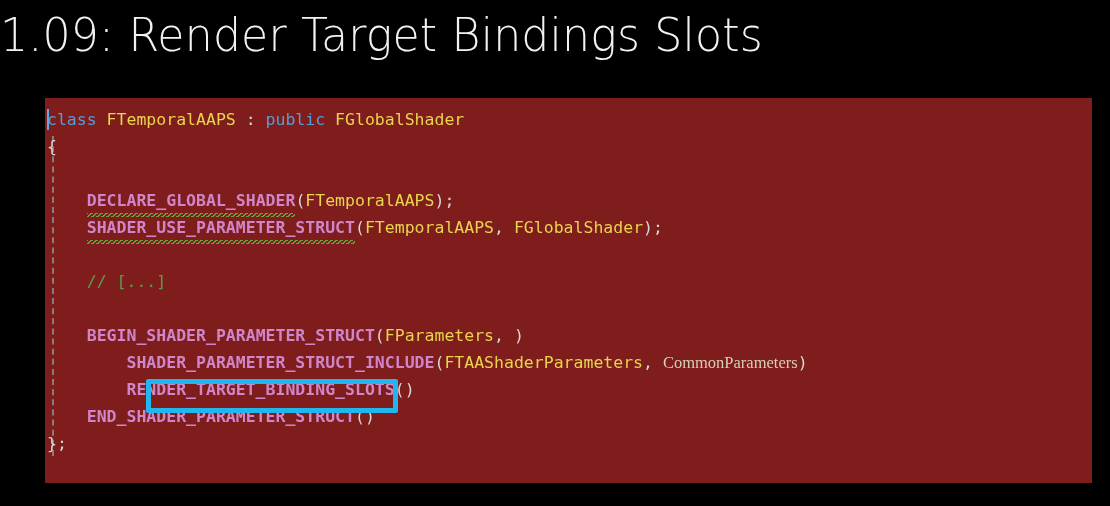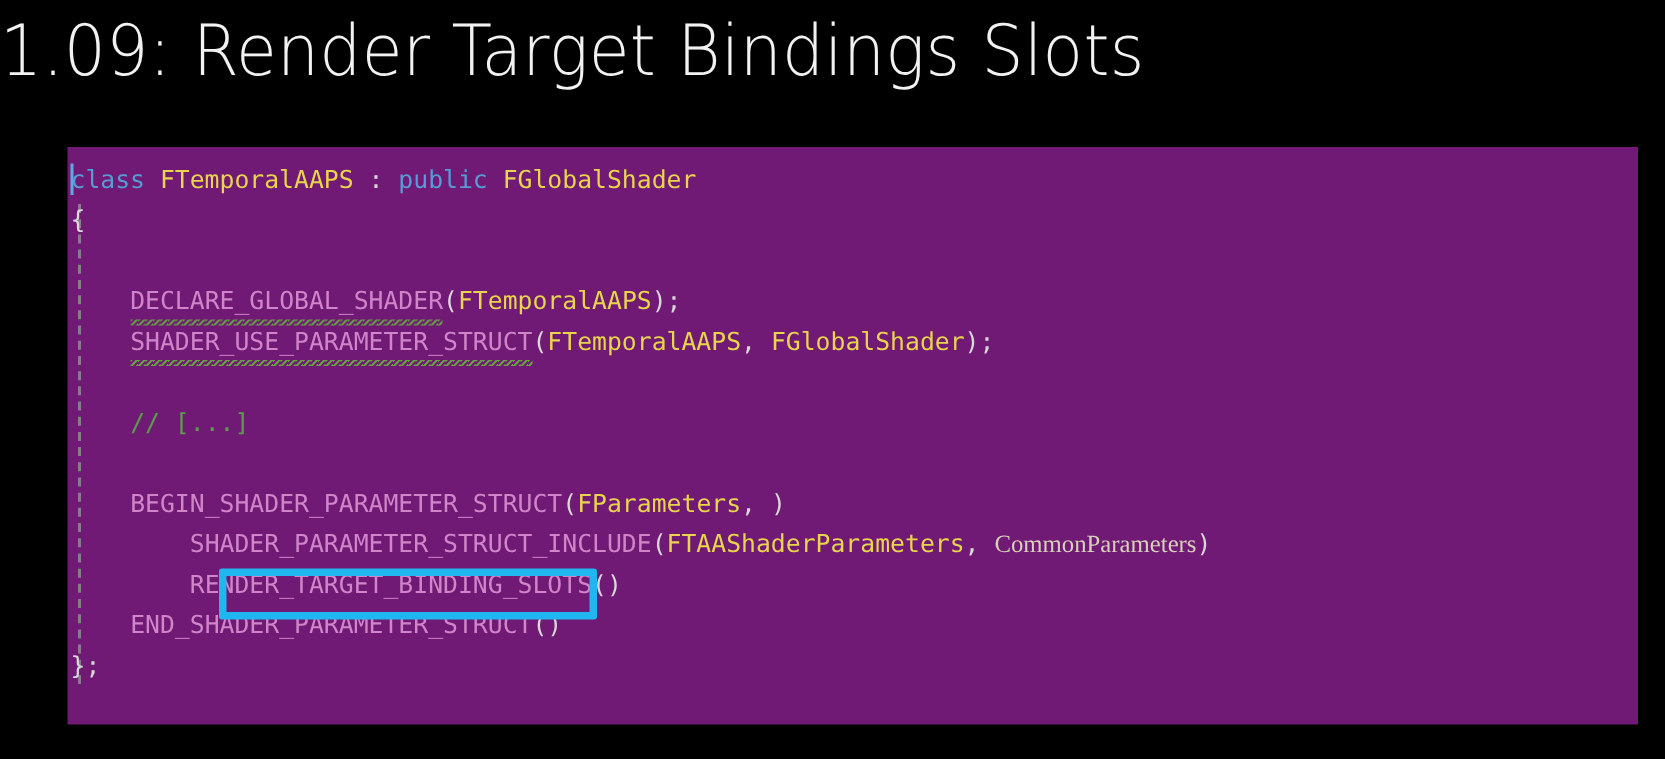--- a/index.html
+++ b/index.html
@@ -34,21 +34,21 @@
     transform-origin: 0 50%;
   }
 
   
   #code-card {
     position: absolute;
     left: 45px;
     top: 98px;
     width: 1047px;
     height: 385px;
-    background: #701a75;
+    background: #7f1d1d;
     overflow: hidden;
   }
 
   
   #indent-guide {
     position: absolute;
     left: 7px;
     top: 38px;
     width: 0px;
     height: 320px;
@@ -79,21 +79,21 @@
   }
   .ln {
     height: 27px;
     position: relative;
     padding-left: 2px;
   }
 
   
   .t-kw    { color: #569cd6; }            
   .t-type  { color: #e8d44d; }            
-  .t-macro { color: #cf85c8; }            
+  .t-macro { color: #cf85c8; font-weight: bold; }            
   .t-punc  { color: #d8d8d8; }            
   .t-cmt   { color: #5a9e4b; }            
   .t-plain { color: #d6d0b8; font-family: Liberation Serif, serif; }            
 
   
   .squig {
     position: relative;
     display: inline-block;
   }
   .squig::after {

